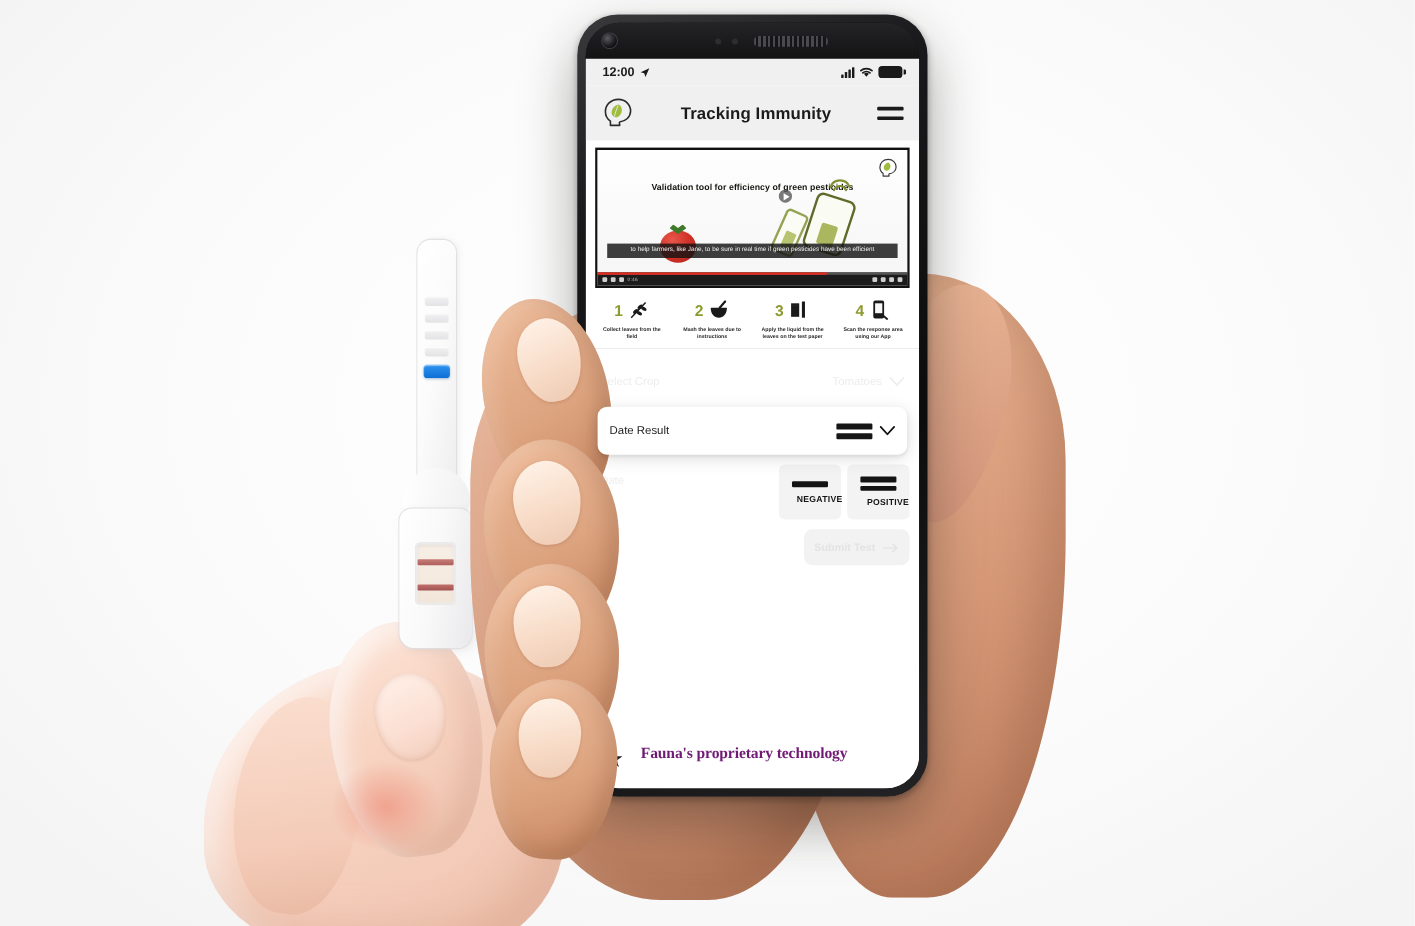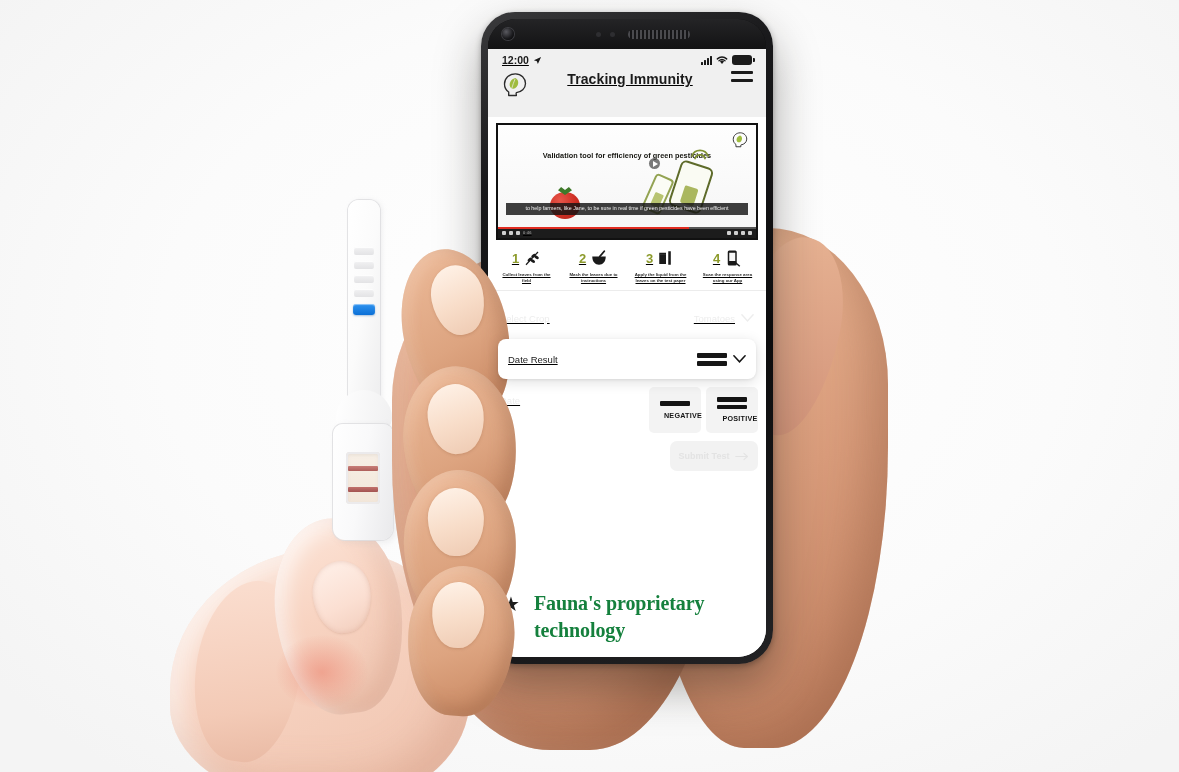--- a/index.html
+++ b/index.html
@@ -134,21 +134,20 @@
     transform: rotate(12deg);
   }
 
   
   .phone {
     position: absolute; left: 481px; top: 12px; width: 292px; height: 652px;
     background: linear-gradient(152deg,#3a3a3c 0%, #19191b 22%, #0c0c0d 60%, #232325 100%);
     border-radius: 34px;
     box-shadow: 0 22px 46px rgba(30,25,22,.38), 0 2px 6px rgba(0,0,0,.3);
     padding: 7px;
-    text-decoration: underline;
   }
   .phone-inner {
     position: relative; width: 100%; height: 100%;
     background: #0a0a0b; border-radius: 28px; overflow: hidden;
     display: flex; flex-direction: column;
   }
   .phone-top-bezel {
     position: relative; height: 30px; flex: none;
     background: linear-gradient(180deg,#242426,#131314);
   }
@@ -174,21 +173,21 @@
   .bars i { display: block; width: 2px; background: #1a1a1a; border-radius: .5px; }
   .bars i:nth-child(1){height:3px;} .bars i:nth-child(2){height:5px;}
   .bars i:nth-child(3){height:7px;} .bars i:nth-child(4){height:9px;}
   .batt { width: 20px; height: 10px; border-radius: 3px; background: #1a1a1a; position: relative; }
   .batt:after { content:''; position:absolute; right:-2.5px; top:3px; width:2px; height:4px;
     background:#1a1a1a; border-radius:0 1px 1px 0; }
 
   
   .appbar {
     flex: none; height: 46px; background: #f0f0f0;
-    display: flex; padding: 0 13px; gap: 8px;
+    display: flex; align-items: center; padding: 0 13px; gap: 8px;
   }
   .logo { width: 28px; height: 28px; flex: none; }
   .apptitle { flex: 1; text-align: center; font-size: 14px; font-weight: 700; color: #1b1b1b; letter-spacing: .1px; }
   .burger { width: 22px; flex: none; display: flex; flex-direction: column; gap: 5px; cursor: pointer; }
   .burger span { display: block; height: 3px; background: #1b1b1b; border-radius: 1px; }
 
   
   .videocard { flex: none; margin: 6px 8px 0; background: #fff; border: 2px solid #111; position: relative; }
   .video-stage { position: relative; height: 102px; background: linear-gradient(180deg,#fefefe,#f6f6f6); overflow: hidden; }
   .vid-logo { position: absolute; right: 7px; top: 6px; width: 18px; height: 18px; }
@@ -269,22 +268,22 @@
   .submit {
     position: absolute; right: 8px; top: 150px;
     width: 88px; height: 30px; background: #f2f2f2; border-radius: 7px;
     display: flex; align-items: center; justify-content: center; gap: 6px;
     font-size: 9px; color: #e3e3e3; font-weight: 600; cursor: pointer;
   }
   .arrow { width: 14px; height: 9px; display: block; }
 
   .promo { position: absolute; left: 14px; right: 12px; bottom: 14px; display: flex; align-items: flex-start; gap: 14px; }
   .star { font-size: 20px; color: #1c1c1c; line-height: 1; margin-top: 4px; }
-  .promo-txt { font-family: "Liberation Serif", serif; font-size: 20px; font-weight: 700;
-    color: #15803d; line-height: 1.32; letter-spacing: -.1px; }
+  .promo-txt { font-family: "Liberation Serif", serif; font-size: 13px; font-weight: 700;
+    color: #701a75; line-height: 1.32; letter-spacing: -.1px; }
 
   
   .chin { flex: none; height: 38px; background: linear-gradient(180deg,#101011,#1d1d1f);
     display: flex; align-items: center; justify-content: center; gap: 5px; }
   .lg-mark { width: 15px; height: 15px; border-radius: 50%; background: #3d3d40; position: relative; }
   .lg-mark:after { content:''; position:absolute; left:4px; top:3px; width:7px; height:8px;
     border-left: 1.6px solid #dcdcdc; border-bottom: 1.6px solid #dcdcdc; }
   .lg-mark:before { content:''; position:absolute; left:4.5px; top:2px; width:3px; height:3px;
     border-radius:50%; background:#dcdcdc; }
   .lg-text { font-size: 13px; font-weight: 700; color: #d8d8d8; letter-spacing: .6px; }

